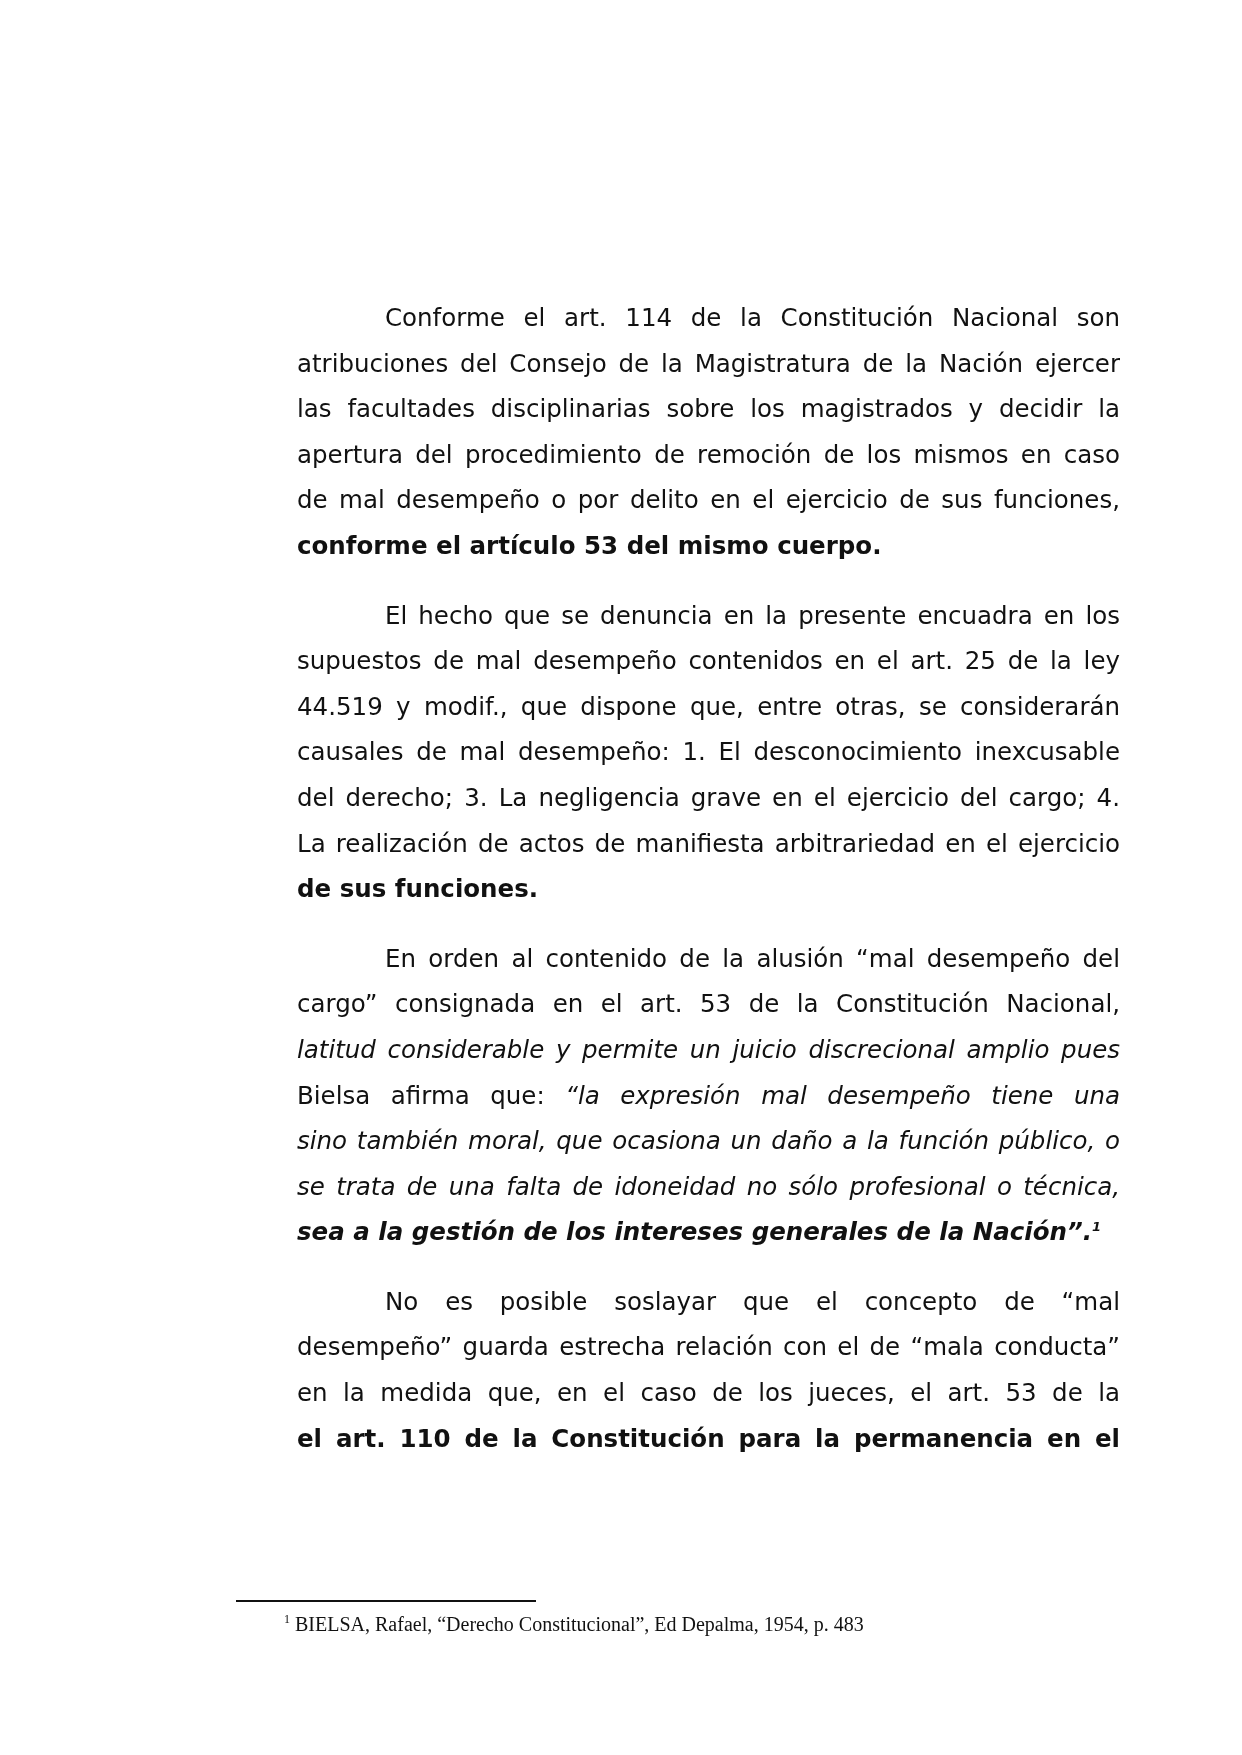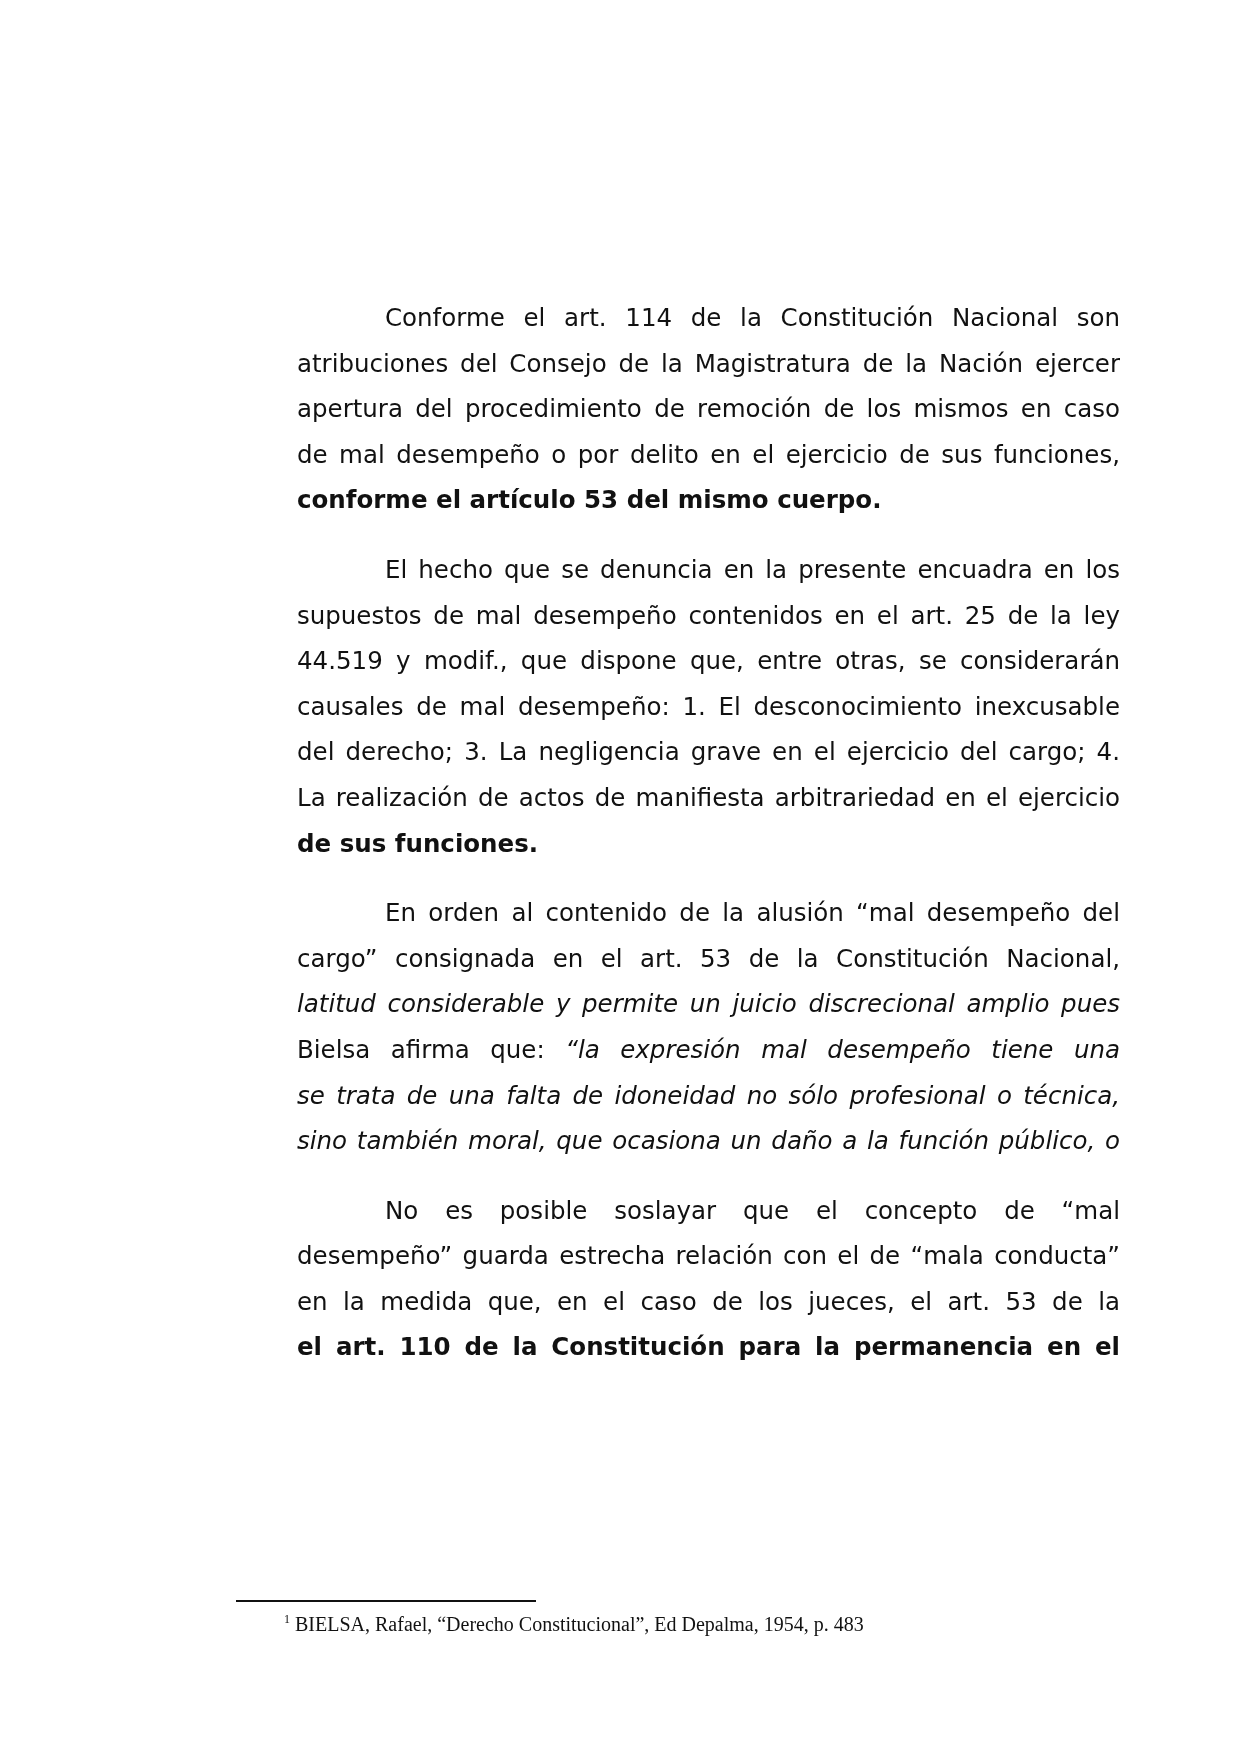--- a/index.html
+++ b/index.html
@@ -27,42 +27,44 @@
 </style>
 </head>
 <body>
 
 <div class="page">
   <div class="body-text">
 
     <div class="para">
       <span class="line first">Conforme el art. 114 de la Constitución Nacional son</span>
       <span class="line">atribuciones del Consejo de la Magistratura de la Nación ejercer</span>
+      <span class="line">las facultades disciplinarias sobre los magistrados y decidir la</span>
       <span class="line">apertura del procedimiento de remoción de los mismos en caso</span>
       <span class="line">de mal desempeño o por delito en el ejercicio de sus funciones,</span>
       <span class="line last">conforme el artículo 53 del mismo cuerpo.</span>
     </div>
 
     <div class="para">
       <span class="line first">El hecho que se denuncia en la presente encuadra en los</span>
       <span class="line">supuestos de mal desempeño contenidos en el art. 25 de la ley</span>
       <span class="line">44.519 y modif., que dispone que, entre otras, se considerarán</span>
       <span class="line">causales de mal desempeño: 1. El desconocimiento inexcusable</span>
       <span class="line">del derecho; 3. La negligencia grave en el ejercicio del cargo; 4.</span>
       <span class="line">La realización de actos de manifiesta arbitrariedad en el ejercicio</span>
       <span class="line last">de sus funciones.</span>
     </div>
 
     <div class="para">
       <span class="line first">En orden al contenido de la alusión “mal desempeño del</span>
       <span class="line">cargo” consignada en el art. 53 de la Constitución Nacional,</span>
       <span class="line it">latitud considerable y permite un juicio discrecional amplio pues</span>
       <span class="line"><span>Bielsa afirma que: </span> <span class="it">“la expresión mal desempeño tiene una</span></span>
+      <span class="line it">sino también moral, que ocasiona un daño a la función público, o</span>
       <span class="line it">se trata de una falta de idoneidad no sólo profesional o técnica,</span>
-      <span class="line it">sino también moral, que ocasiona un daño a la función público, o</span>
+      <span class="line last it"><span>sea a la gestión de los intereses generales de la Nación”.</span><sup class="fnref">1</sup></span>
     </div>
 
     <div class="para">
       <span class="line first">No es posible soslayar que el concepto de “mal</span>
       <span class="line">desempeño” guarda estrecha relación con el de “mala conducta”</span>
       <span class="line">en la medida que, en el caso de los jueces, el art. 53 de la</span>
       <span class="line last">el art. 110 de la Constitución para la permanencia en el cargo.</span>
     </div>
   </div>
 

